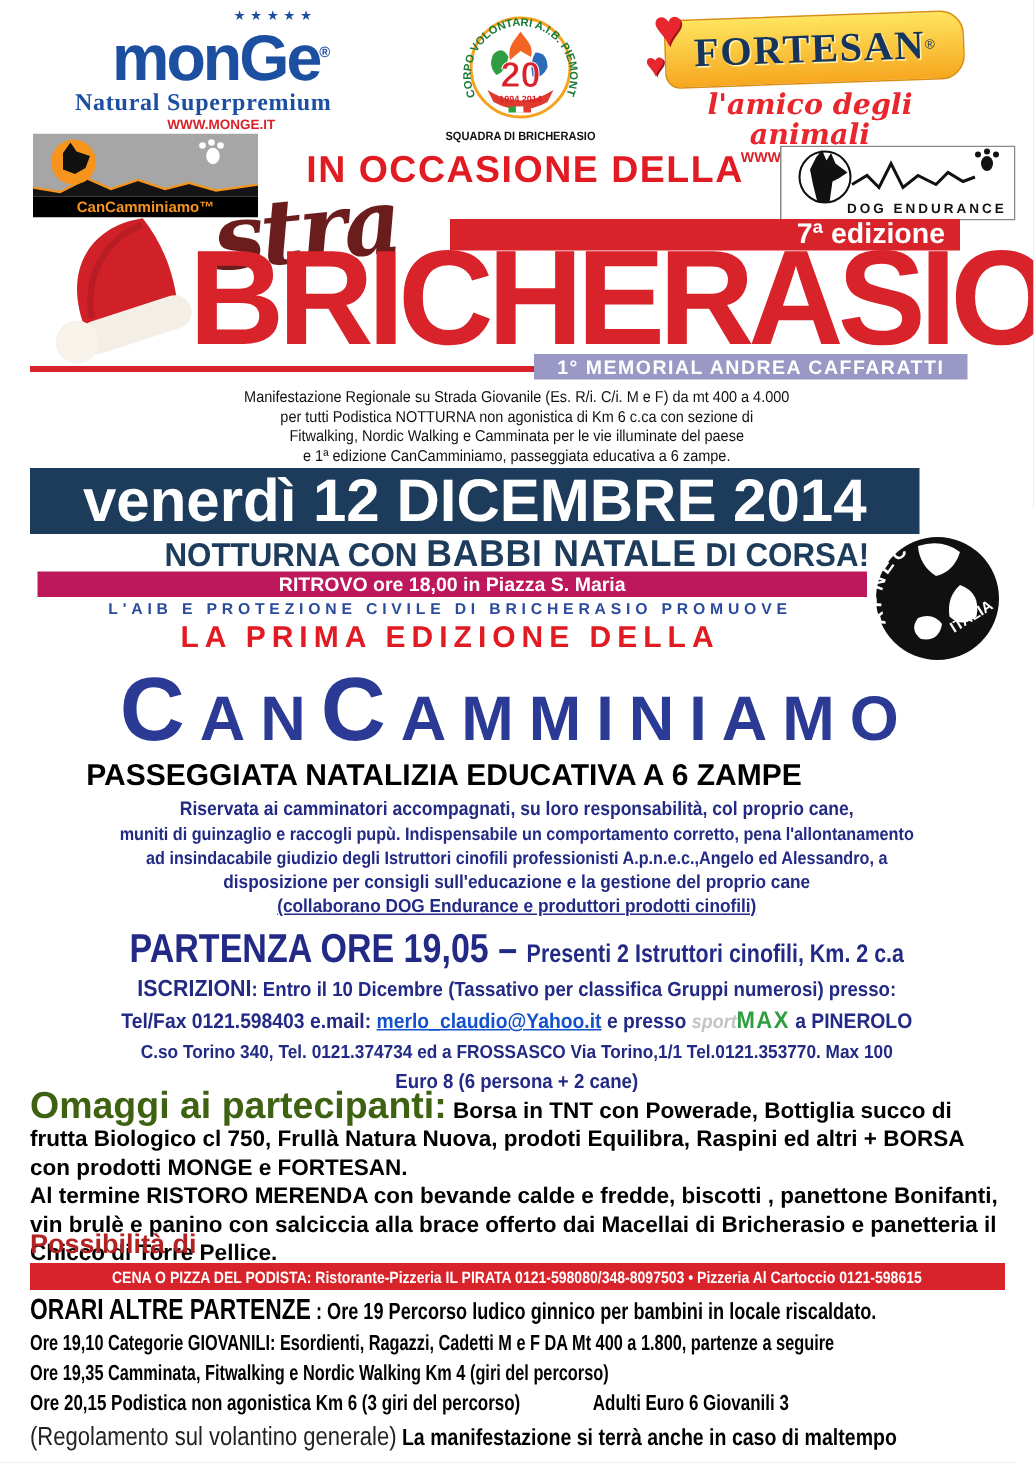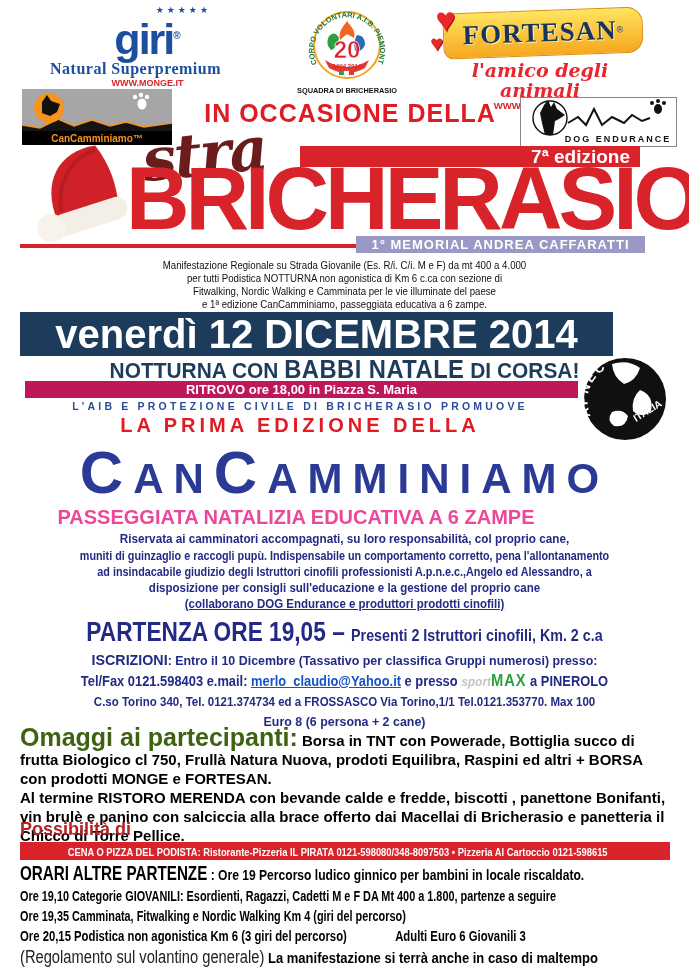--- a/index.html
+++ b/index.html
@@ -62,21 +62,21 @@
         font-size:13px;font-weight:bold;text-align:center;line-height:17px;}
   .aib-promo{left:10px;top:400px;width:580px;text-align:center;color:#2b4b9b;font-size:10.5px;font-weight:bold;
         letter-spacing:3.2px;line-height:13px;white-space:nowrap;}
   .prima{left:10px;top:414px;width:580px;text-align:center;color:#e01b22;font-size:20px;font-weight:bold;
         letter-spacing:4px;line-height:22px;}
   .apnec{left:582px;top:356px;width:86px;height:86px;}
 
   
   .cc-title{left:0;top:442px;width:689px;text-align:center;color:#2b3a94;font-size:60px;font-weight:bold;
         font-variant:small-caps;letter-spacing:10px;line-height:62px;white-space:nowrap;}
-  .cc-sub{left:0;top:506px;width:592px;text-align:center;color:#ec4899;font-size:20px;font-weight:bold;line-height:22px;}
+  .cc-sub{left:0;top:506px;width:592px;text-align:center;color:#000000;font-size:20px;font-weight:bold;line-height:22px;}
   .rules{left:0;top:530px;width:689px;color:#222a85;font-weight:bold;}
   .rules div{text-align:center;line-height:16px;white-space:nowrap;}
   .rules .r1{font-size:13px;transform:scaleX(.9);line-height:18px;}
   .rules .r2,.rules .r3{font-size:12px;transform:scaleX(.9);}
   .rules .r4{font-size:12.5px;transform:scaleX(.92);}
   .rules .r5{font-size:12.5px;transform:scaleX(.92);text-decoration:underline;}
 
   .partenza{left:0;top:617px;width:689px;text-align:center;color:#222a85;white-space:nowrap;
         transform:scaleX(.84);}
   .partenza .big{font-size:27px;font-weight:bold;}
@@ -92,21 +92,21 @@
   .email{color:#1352cc;text-decoration:underline;font-weight:bold;cursor:pointer;}
   .sport{color:#c4c4c4;font-style:italic;font-size:13px;}
   .smax{color:#2f9e41;font-size:16px;letter-spacing:1px;}
 
   
   .omaggi{left:20px;top:726px;width:652px;color:#000;font-weight:bold;font-size:15px;line-height:19px;}
   .omaggi .glabel{color:#3f6212;font-size:25px;line-height:22px;}
   .omaggi p{margin:0;}
 
   .possibilita{left:20px;top:818px;color:#b22222;font-size:18px;font-weight:600;line-height:22px;}
-  .cena-band{left:20px;top:842px;width:650px;height:18px;background:#d8232a;color:#fff;line-height:18px;}
+  .cena-band{left:20px;top:842px;width:650px;height:18px;background:#d8232a;color:#fff;text-align:center;line-height:18px;}
   .cena-band span{display:inline-block;font-size:11px;font-weight:bold;white-space:nowrap;transform:scaleX(.85);}
 
   
   .orari{left:20px;top:862px;width:660px;color:#000;font-weight:bold;}
   .orari > div{white-space:nowrap;transform-origin:0 50%;}
   .o1{font-size:15.5px;line-height:23px;transform:scaleX(.78);}
   .o1 .olabel{font-size:19.5px;}
   .o2{font-size:14.5px;line-height:20px;transform:scaleX(.75);}
   .o3{font-size:14.5px;line-height:20px;transform:scaleX(.75);}
   .o4{font-size:14.5px;line-height:20px;transform:scaleX(.78);}
@@ -116,21 +116,21 @@
 
   svg text{font-family:"Liberation Sans",sans-serif;}
 </style>
 </head>
 <body>
 
 <div class="page">
 
   <div class="abs monge">
     <div class="monge-stars">★★★★★</div>
-    <div class="monge-name"><span>giri</span><sup>®</sup></div>
+    <div class="monge-name"><span>monGe</span><sup>®</sup></div>
     <div class="monge-tag">Natural Superpremium</div>
     <div class="monge-url">WWW.MONGE.IT</div>
   </div>
 
   <div class="abs aib">
     <svg viewBox="0 0 104 88" width="104" height="88">
       <circle cx="52" cy="37" r="33" fill="#fff" stroke="#f6a21d" stroke-width="2"></circle>
       <defs>
           <path id="aibarc" d="M 22 56 A 33 33 0 1 1 82 56"></path>
         </defs>

